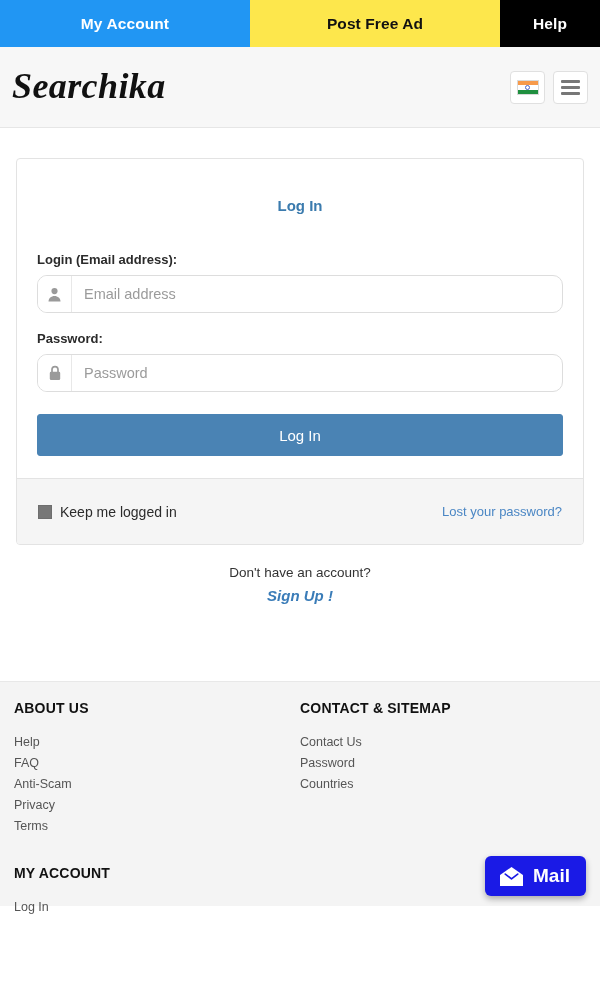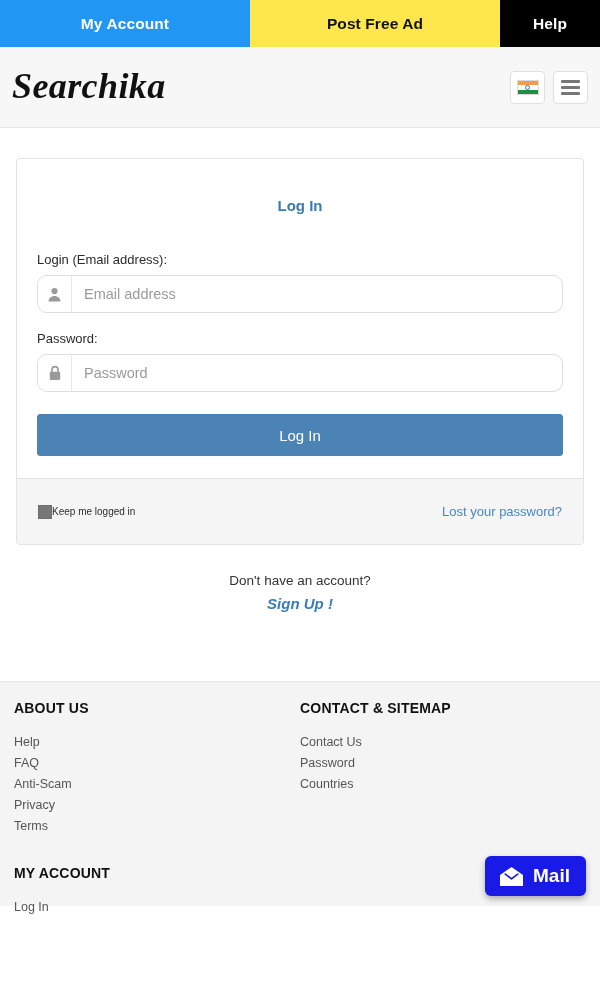--- a/index.html
+++ b/index.html
@@ -117,21 +117,21 @@
     text-align: center;
     color: #3b7bae;
     font-size: 15px;
     font-weight: bold;
     margin-bottom: 38px;
     cursor: pointer;
   }
 
   .field-label {
     font-size: 13px;
-    font-weight: normal;
+    font-weight: bold;
     color: #2b2b2b;
     margin-bottom: 8px;
   }
 
   .input-group {
     display: flex;
     align-items: center;
     height: 38px;
     border: 1px solid #dddddd;
     border-radius: 10px;
@@ -184,39 +184,40 @@
     border-top: 1px solid #e3e3e3;
     height: 66px;
     display: flex;
     align-items: center;
     justify-content: space-between;
     padding: 0 21px;
   }
   .keep {
     display: flex;
     align-items: center;
-    font-size: 10px;
+    gap: 8px;
+    font-size: 14px;
     color: #2b2b2b;
     cursor: pointer;
   }
   .checkbox {
     width: 14px;
     height: 14px;
     background: #777777;
     border: 1px solid #6e6e6e;
     display: inline-block;
   }
   .lost-link {
     font-size: 13px;
     color: #4a86c4;
     cursor: pointer;
   }
 
   .signup-block {
-    margin-top: 28px;
+    margin-top: 20px;
     text-align: center;
   }
   .signup-q {
     font-size: 13.5px;
     color: #333333;
     margin-bottom: 7px;
   }
   .signup-link {
     font-size: 15px;
     font-weight: bold;

